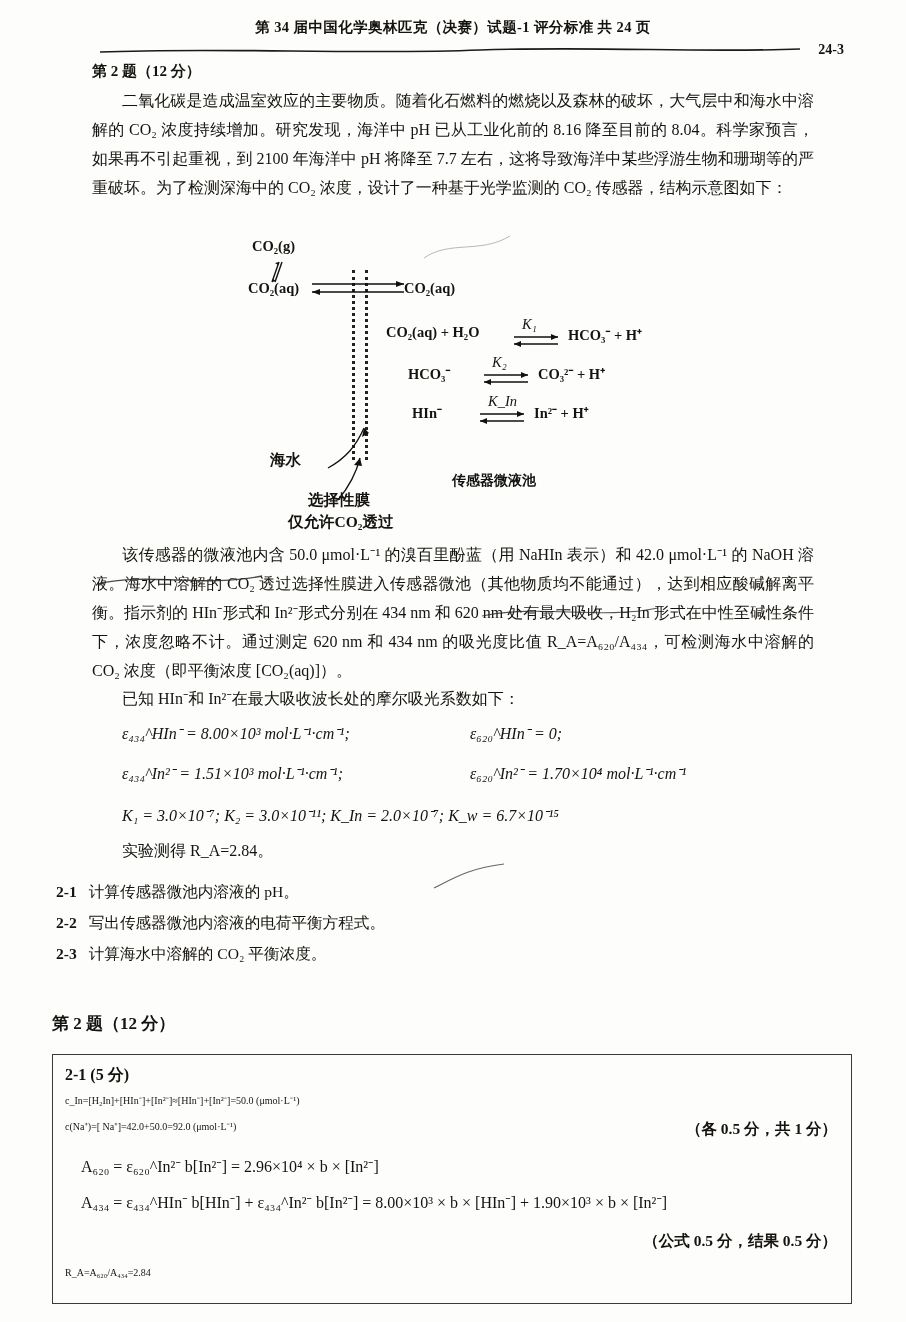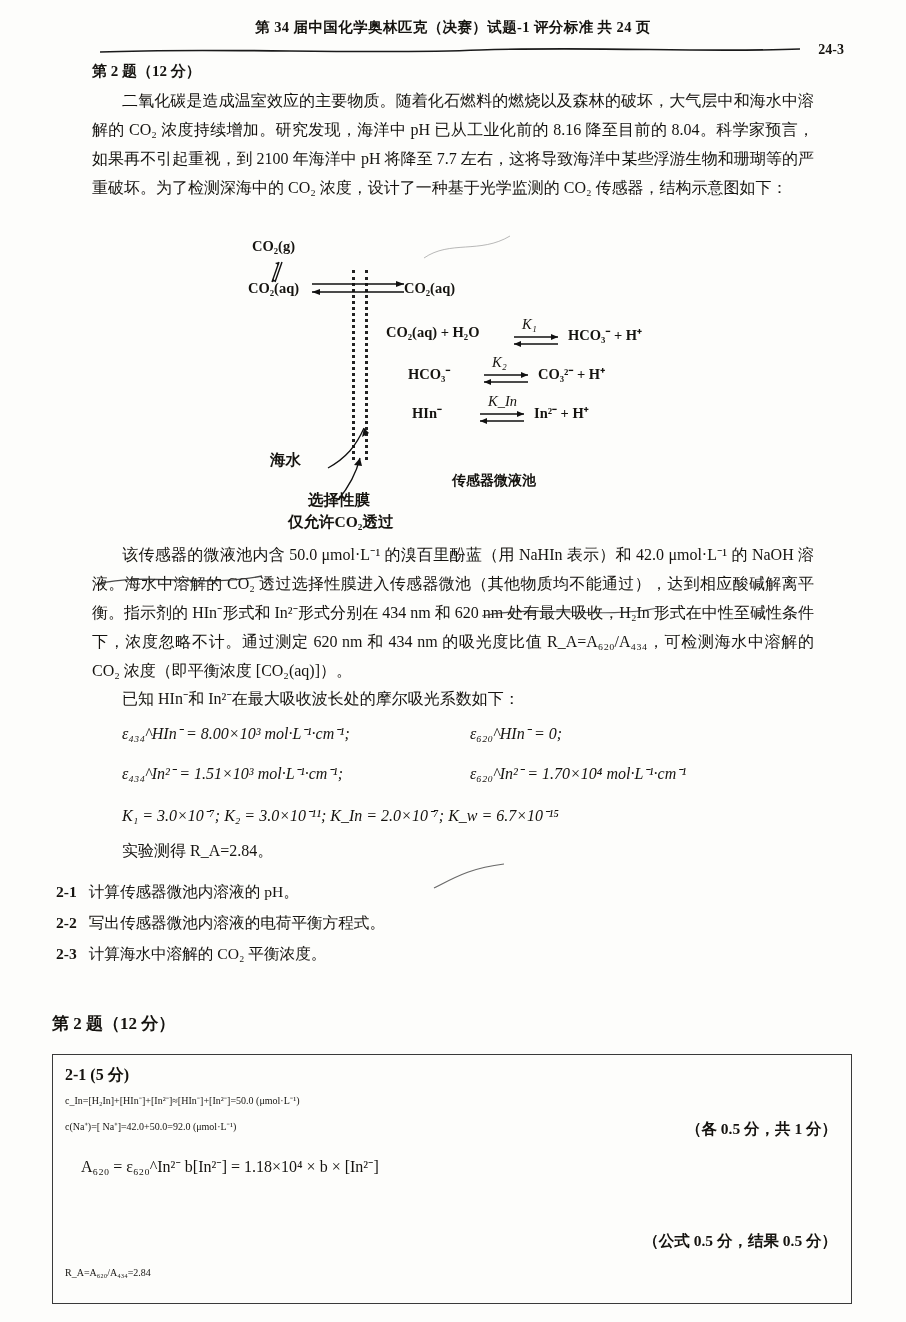--- a/index.html
+++ b/index.html
@@ -180,21 +180,22 @@
     </div>
   </div>
 
   <div class="ans-title" style="left:52px;top:1012px;">第 2 题（12 分）</div>
 
   <div class="ansbox">
     <div class="ansline" style="left:12px;top:10px;font-weight:bold;font-size:16px;">2-1 (5 分)</div>
     <div class="ansline" style="left:12px;top:38px;">c_In=[H₂In]+[HIn⁻]+[In²⁻]≈[HIn⁻]+[In²⁻]=50.0 (μmol·L⁻¹)</div>
     <div class="ansline" style="left:12px;top:64px;">c(Na⁺)=[ Na⁺]=42.0+50.0=92.0 (μmol·L⁻¹)</div>
     <div class="right-note" style="right:14px;top:64px;">（各 0.5 分，共 1 分）</div>
-    <div class="ansline" style="left:28px;top:100px;font-size:16px;">A₆₂₀ = ε₆₂₀^In²⁻ b[In²⁻] = 1.18×10⁴ × b × [In²⁻]</div>
+    <div class="ansline" style="left:28px;top:100px;font-size:16px;">A₆₂₀ = ε₆₂₀^In²⁻ b[In²⁻] = 2.96×10⁴ × b × [In²⁻]</div>
+    <div class="ansline" style="left:28px;top:136px;font-size:16px;">A₄₃₄ = ε₄₃₄^HIn⁻ b[HIn⁻] + ε₄₃₄^In²⁻ b[In²⁻] = 8.00×10³ × b × [HIn⁻] + 1.90×10³ × b × [In²⁻]</div>
     <div class="right-note" style="right:14px;top:176px;">（公式 0.5 分，结果 0.5 分）</div>
     <div class="ansline" style="left:12px;top:212px;">R_A=A₆₂₀/A₄₃₄=2.84</div>
   </div>
 
   <svg class="mark" style="left:420px;top:228px;" width="120" height="50">
     <path d="M4,30 C30,12 60,26 90,8" stroke="#9a9a9a" stroke-width="1" fill="none" opacity=".7"></path>
   </svg>
   <svg class="mark" style="left:96px;top:566px;" width="170" height="26">
     <path d="M2,18 C50,6 110,22 166,10" stroke="#2a2a2a" stroke-width="1.3" fill="none" opacity=".85"></path>
   </svg>

